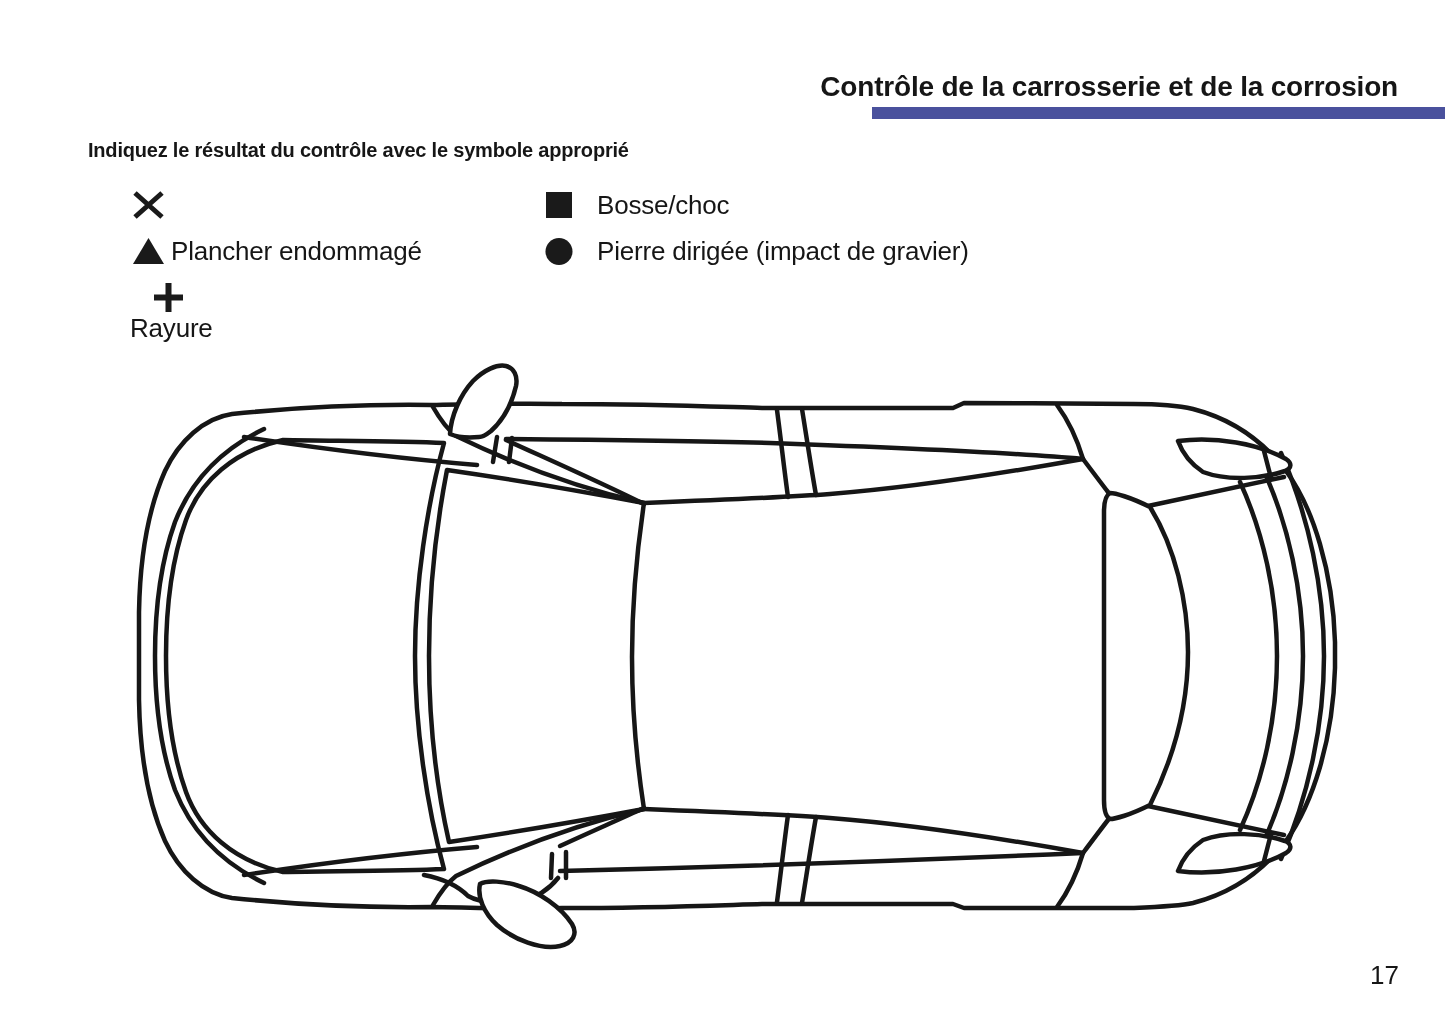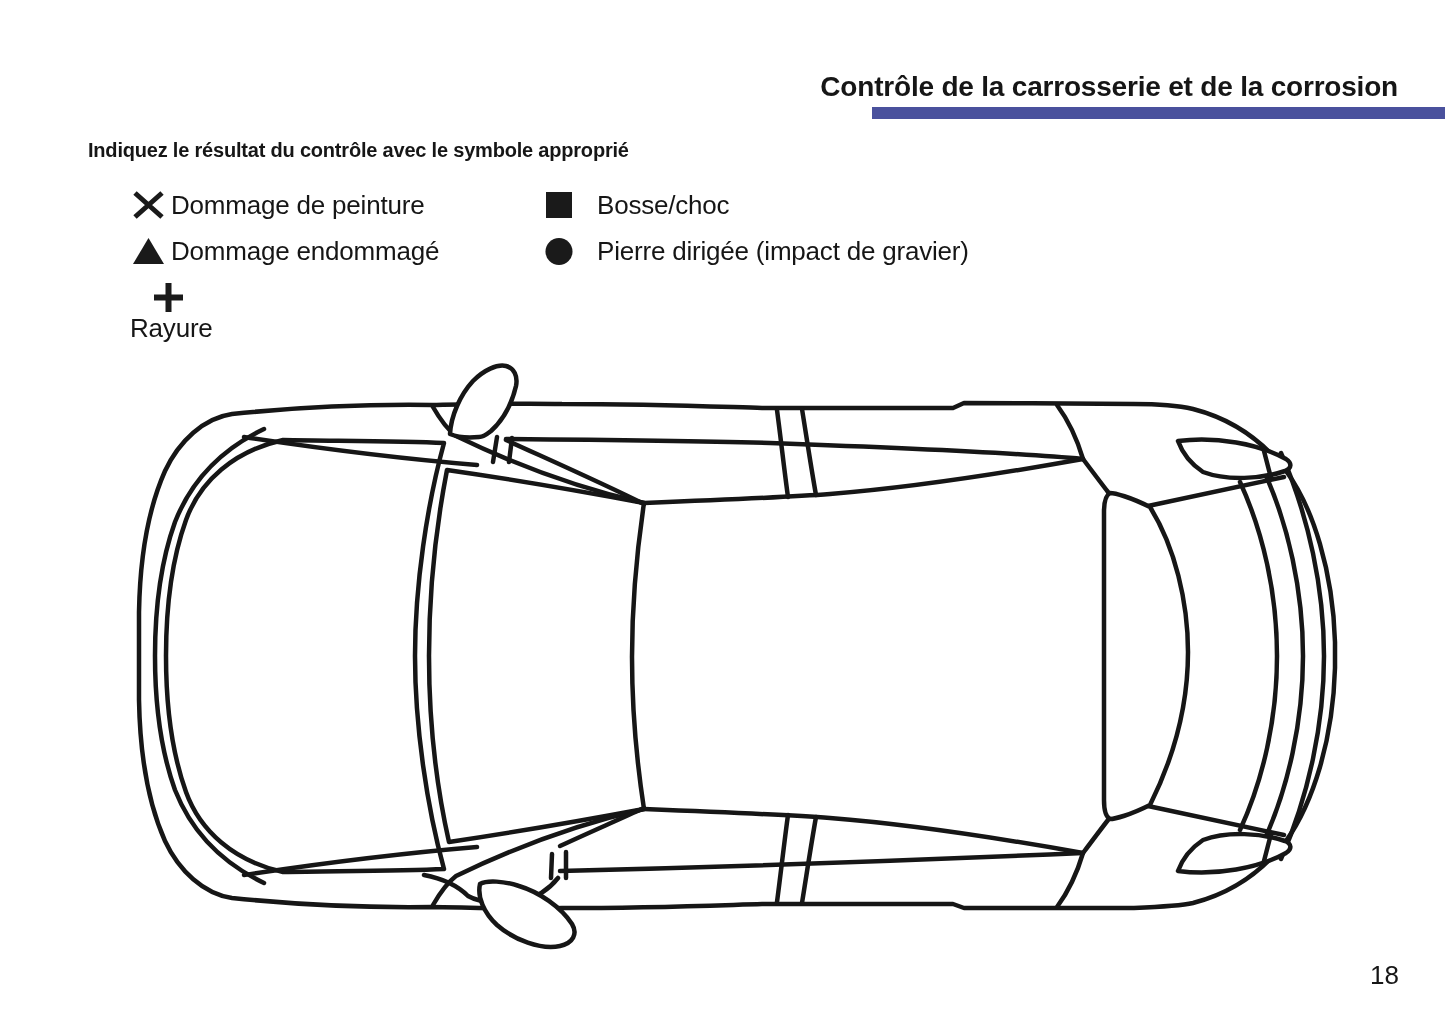--- a/index.html
+++ b/index.html
@@ -26,29 +26,28 @@
   <div class="title">Contrôle de la carrosserie et de la corrosion</div>
   <div class="accent-bar"></div>
   <div class="instruction">Indiquez le résultat du contrôle avec le symbole approprié</div>
 
   <div class="legend-item" style="left:130px;top:188px;">
     <span class="sym c1">
       <svg width="33" height="28" viewBox="0 0 33 28">
           <path d="M3 2 L30 26 M30 2 L3 26" stroke="#1a1a1a" stroke-width="5" fill="none" stroke-linecap="butt"></path>
         </svg>
     </span>
-    <span class="lbl">Dommage de peinture</span>
   </div>
   <div class="legend-item" style="left:130px;top:234px;">
     <span class="sym c1">
       <svg width="33" height="27" viewBox="0 0 33 27">
           <polygon points="16.5,0 32,26 1,26" fill="#1a1a1a"></polygon>
         </svg>
     </span>
-    <span class="lbl">Dommage endommagé</span>
+    <span class="lbl">Plancher endommagé</span>
   </div>
   <div class="legend-item" style="left:130px;top:282px;flex-direction:column;">
     <span class="sym c1">
       <svg width="35" height="31" viewBox="0 0 35 31">
           <path d="M17.5 1 V30 M3 15.5 H32" stroke="#1a1a1a" stroke-width="6" fill="none" stroke-linecap="butt"></path>
         </svg>
     </span>
     <span class="lbl">Rayure</span>
   </div>
 
@@ -141,14 +140,14 @@
       <path fill="#ffffff" d="M 450,434
         C 451,416 460,395 473,381 C 484,370 497,364 506,366 C 514,368 518,376 516,386
         C 512,403 503,420 491,431 C 486,435 483,437 479,437 C 469,438 457,437 450,434 Z"></path>
       <path d="M 552,854 L 551,878 M 566,852 L 566,878"></path>
       <path fill="#ffffff" d="M 480,884
         C 477,897 484,913 497,925 C 514,940 541,950 560,946 C 573,943 578,934 572,924
         C 561,907 539,892 519,886 C 504,881 487,880 480,884 Z"></path>
     </g>
   </svg>
 
-  <div class="page-number">18</div>
+  <div class="page-number">17</div>
 </div>
 
 </body></html>

